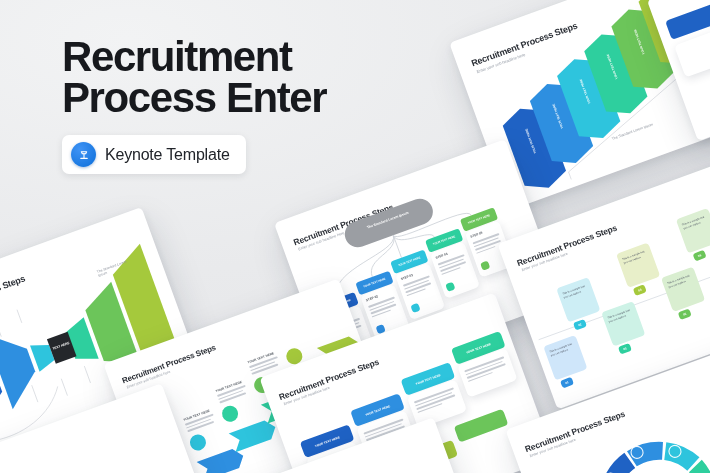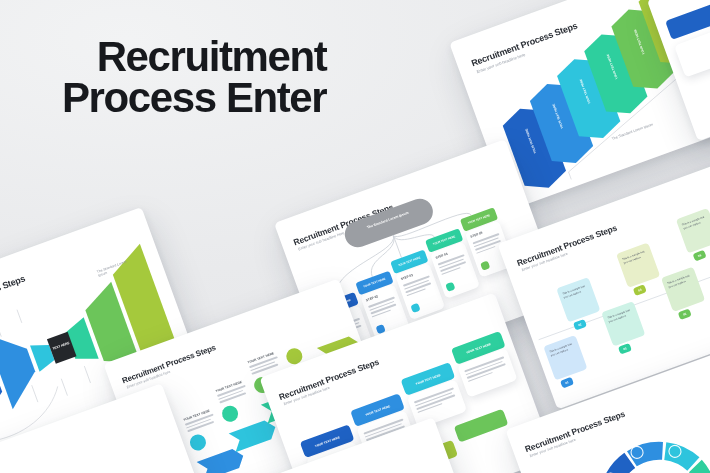--- a/index.html
+++ b/index.html
@@ -13,21 +13,21 @@
   
   .bg-wash{position:absolute;inset:0;
     background:
       radial-gradient(120% 90% at 18% 8%, #f2f3f4 0%, #e9eaec 55%, #e4e5e8 100%);
   }
 
   
   .headline{position:absolute;left:62px;top:36px;z-index:60;}
   .headline h1{
     margin:0;color:#17191d;
-    font-size:42px;line-height:0.98;font-weight:800;letter-spacing:-1.4px;text-align:right;
+    font-size:42px;line-height:0.98;font-weight:800;letter-spacing:-1.4px;
   }
   .headline h1 .l2{display:block;}
   .badge{
     margin-top:17px;display:inline-flex;align-items:center;gap:9px;
     background:#ffffff;border-radius:7px;padding:7px 16px 7px 9px;
     box-shadow:0 2px 7px rgba(20,25,40,.10);
   }
   .badge .ico{
     width:25px;height:25px;border-radius:50%;
     background:radial-gradient(circle at 35% 30%, #3f93f5 0%, #1877e0 75%);
@@ -355,13 +355,23 @@
   <div class="slide" style="left:236px;top:452px;width:230px;height:150px;transform:rotate(-20deg);">
     
   </div>
 </div>
 
 <div class="headline">
   <h1>
     <span>Recruitment</span>
     <span class="l2">Process Enter</span>
   </h1>
+  <div class="badge">
+    <span class="ico">
+      <svg width="14" height="14" viewBox="0 0 24 24" fill="none" stroke="#ffffff" stroke-width="1.9" stroke-linecap="round" stroke-linejoin="round">
+        <path d="M7.5 6.5h9l-1.6 3.4h-5.8z"></path>
+        <path d="M12 9.9v7.6"></path>
+        <path d="M6.5 17.8h11"></path>
+      </svg>
+    </span>
+    <span class="lbl">Keynote Template</span>
+  </div>
 </div>
 
 </body></html>

